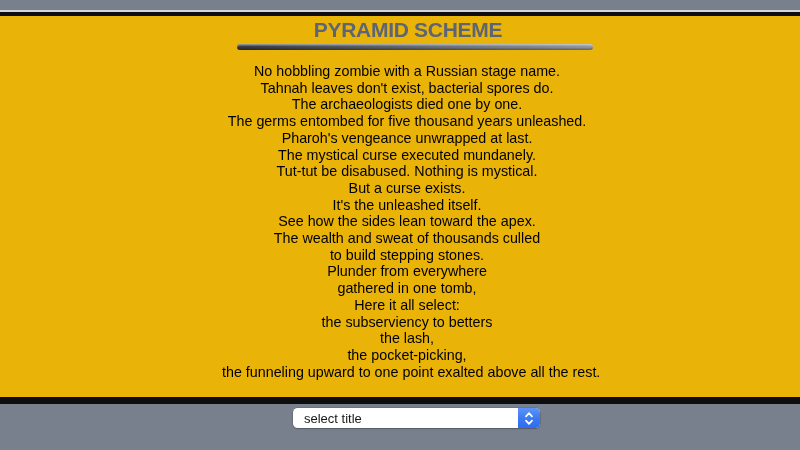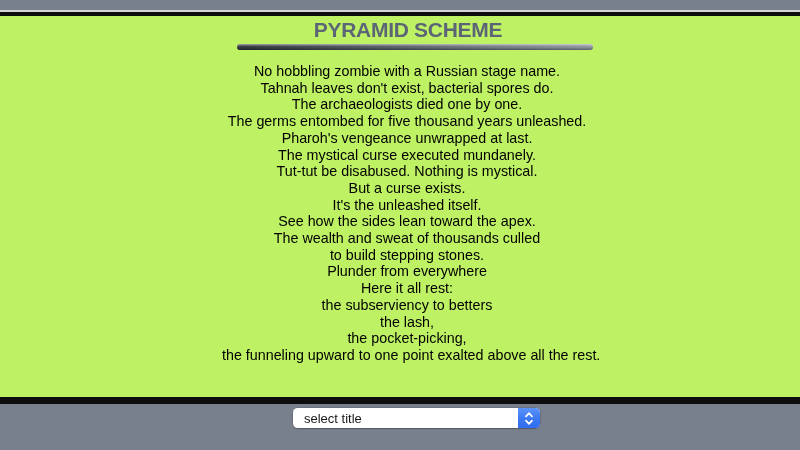--- a/index.html
+++ b/index.html
@@ -3,21 +3,21 @@
 <meta charset="utf-8">
 <style>
   * { margin: 0; padding: 0; box-sizing: border-box; }
   html, body { width: 800px; height: 450px; }
   body { font-family: "Liberation Sans", sans-serif; background: #ffffff; }
 
   .screen {
     position: relative;
     width: 800px;
     height: 450px;
-    background: #bef264;
+    background: #eab308;
     overflow: hidden;
   }
 
   
   .bar { position: absolute; left: 0; width: 800px; }
   .bar-top-gray    { top: 0;       height: 10px;  background: #78808d; }
   .bar-top-light   { top: 10px;    height: 1.5px; background: #d3d5d9; }
   .bar-top-black   { top: 11.5px;  height: 4px;   background: #0d0d0d; }
   .bar-bot-black   { top: 397px;   height: 6.5px; background: #0d0d0d; }
   .bar-bot-gray    { top: 403.5px; height: 46.5px;background: #78808d; }
@@ -107,21 +107,22 @@
       <div class="poem-line">The germs entombed for five thousand years unleashed.</div>
       <div class="poem-line">Pharoh's vengeance unwrapped at last.</div>
       <div class="poem-line">The mystical curse executed mundanely.</div>
       <div class="poem-line">Tut-tut be disabused. Nothing is mystical.</div>
       <div class="poem-line">But a curse exists.</div>
       <div class="poem-line">It's the unleashed itself.</div>
       <div class="poem-line">See how the sides lean toward the apex.</div>
       <div class="poem-line">The wealth and sweat of thousands culled</div>
       <div class="poem-line">to build stepping stones.</div>
       <div class="poem-line">Plunder from everywhere</div>
-      <div class="poem-line">Here it all rest:</div>
+      <div class="poem-line">gathered in one tomb,</div>
+      <div class="poem-line">Here it all select:</div>
       <div class="poem-line">the subserviency to betters</div>
       <div class="poem-line">the lash,</div>
       <div class="poem-line">the pocket-picking,</div>
       <div class="poem-line">the funneling upward to one point exalted above all the rest.</div>
     </div>
 
   <div class="bar bar-bot-black"></div>
   <div class="bar bar-bot-gray"></div>
 
   <div class="title-select">

